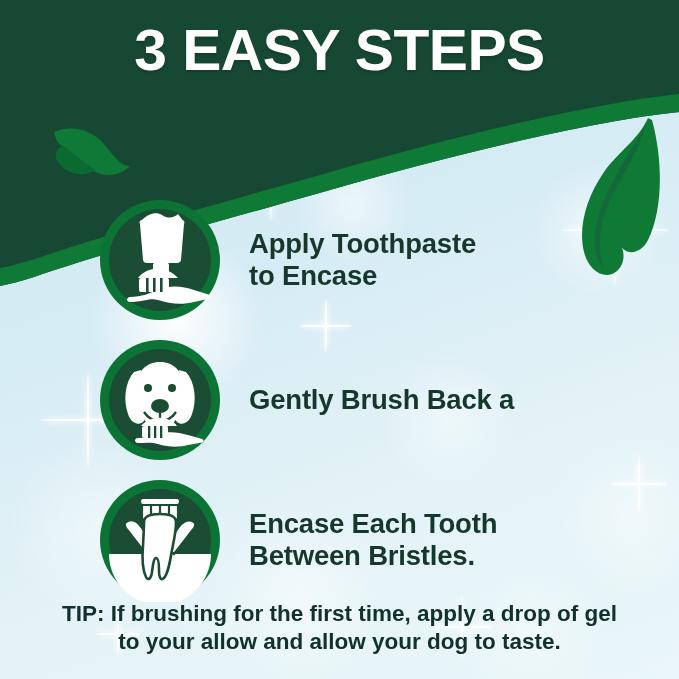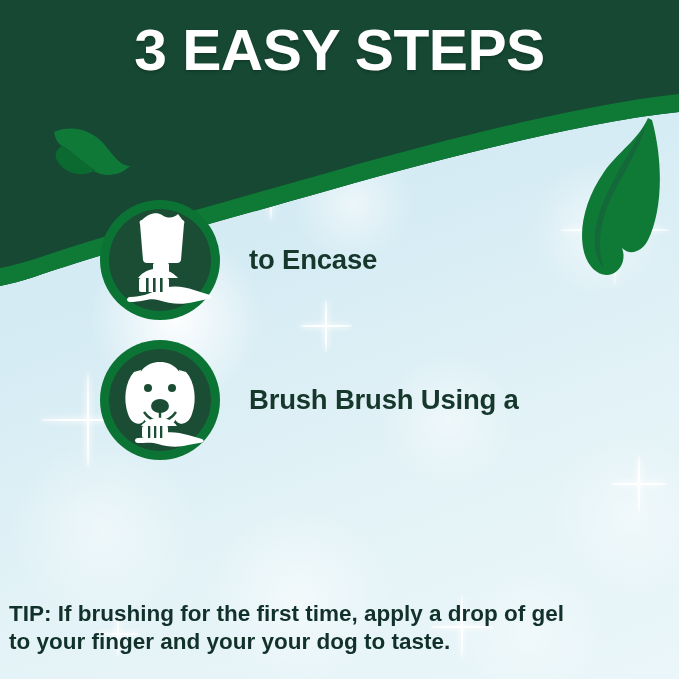--- a/index.html
+++ b/index.html
@@ -91,26 +91,26 @@
     font-weight:bold;
     letter-spacing:-0.2px;
     font-family:"Liberation Sans", sans-serif;
   }
   .step-text span { display:block; white-space:nowrap; }
 
   
   .tip {
     position:absolute;
     left:0; right:0; bottom:22px;
+    text-align:center;
     color:#11312a;
     font-size:22.5px;
     line-height:1.27;
     font-weight:bold;
     font-family:"Liberation Sans", sans-serif;
-    margin-left:9px;
   }
   .tip span { display:block; white-space:nowrap; }
 </style>
 </head>
 <body>
 
 <div id="poster">
 
   <div class="bg-base"></div>
 
@@ -192,20 +192,21 @@
             <rect x="41" y="80" width="30" height="14" rx="2"></rect>
             <rect x="48" y="80" width="2.6" height="14" fill="#1b4d34"></rect>
             <rect x="55" y="80" width="2.6" height="14" fill="#1b4d34"></rect>
             <rect x="62" y="80" width="2.6" height="14" fill="#1b4d34"></rect>
 
             <path d="M40,80 C46,72 58,68 68,72 C76,75 80,80 80,80 Z"></path>
           </g>
         </svg>
       </div>
       <div class="step-text">
+        <span>Apply Toothpaste</span>
         <span>to Encase</span>
       </div>
     </div>
 
     <div class="step">
       <div class="badge">
         <svg viewBox="0 0 124 124" xmlns="http://www.w3.org/2000/svg">
           <circle cx="62" cy="62" r="60" fill="#0b7434"></circle>
           <circle cx="62" cy="62" r="51" fill="#1b4d34"></circle>
           <g>
@@ -234,25 +235,55 @@
                      C37,101.4 38,100 40,100 Z"></path>
             <rect x="44" y="88" width="26" height="12" rx="2" fill="#ffffff"></rect>
             <rect x="50" y="88" width="2.3" height="12" fill="#1b4d34"></rect>
             <rect x="56" y="88" width="2.3" height="12" fill="#1b4d34"></rect>
             <rect x="62" y="88" width="2.3" height="12" fill="#1b4d34"></rect>
             <path fill="#ffffff" d="M43,88 C49,81 60,78 69,81 C76,83 79,88 79,88 Z"></path>
           </g>
         </svg>
       </div>
       <div class="step-text">
-        <span>Brush Brush Using a</span>
+        <span>Gently Brush Back a</span>
       </div>
     </div>
 
+    <div class="step">
+      <div class="badge">
+        <svg viewBox="0 0 124 124" xmlns="http://www.w3.org/2000/svg">
+          <circle cx="62" cy="62" r="60" fill="#0b7434"></circle>
+          <circle cx="62" cy="62" r="51" fill="#1b4d34"></circle>
+
+          <path fill="#ffffff" d="M11,76 A51,51 0 0,0 113,76 Z"></path>
+          <g>
+
+            <path fill="#ffffff" stroke="#1b4d34" stroke-width="2.2" d="M28,44 C34,40 40,44 44,50 L56,68 L48,76 L34,58 C30,52 24,48 28,44 Z"></path>
+
+            <path fill="#ffffff" stroke="#1b4d34" stroke-width="2.2" d="M96,44 C90,40 84,44 80,50 L68,68 L76,76 L90,58 C94,52 100,48 96,44 Z"></path>
+
+            <rect x="44" y="26" width="36" height="16" rx="2.5" fill="#ffffff" stroke="#1b4d34" stroke-width="2.2"></rect>
+            <path fill="none" stroke="#1b4d34" stroke-width="2.2" d="M53,26 L53,42 M62,26 L62,42 M71,26 L71,42"></path>
+            <rect x="42" y="20" width="40" height="7" rx="3" fill="#ffffff" stroke="#1b4d34" stroke-width="2.2"></rect>
+
+            <path fill="#ffffff" stroke="#1b4d34" stroke-width="2.6" d="M46,44 C46,38 52,36 62,36 C72,36 78,38 78,44
+                     C78,54 76,62 74,72 C72,84 70,96 66,100
+                     C63,103 61,100 61,92 C61,84 60,80 58,80
+                     C56,80 55,86 54,94 C53,101 50,103 48,99
+                     C45,93 44,80 45,68 C45.5,58 46,50 46,44 Z"></path>
+          </g>
+        </svg>
+      </div>
+      <div class="step-text">
+        <span>Encase Each Tooth</span>
+        <span>Between Bristles.</span>
+      </div>
+    </div>
 
   </div>
 
   <div class="tip">
     <span>TIP: If brushing for the first time, apply a drop of gel</span>
-    <span>to your finger and your your dog to taste.</span>
+    <span>to your allow and allow your dog to taste.</span>
   </div>
 
 </div>
 
 </body></html>

